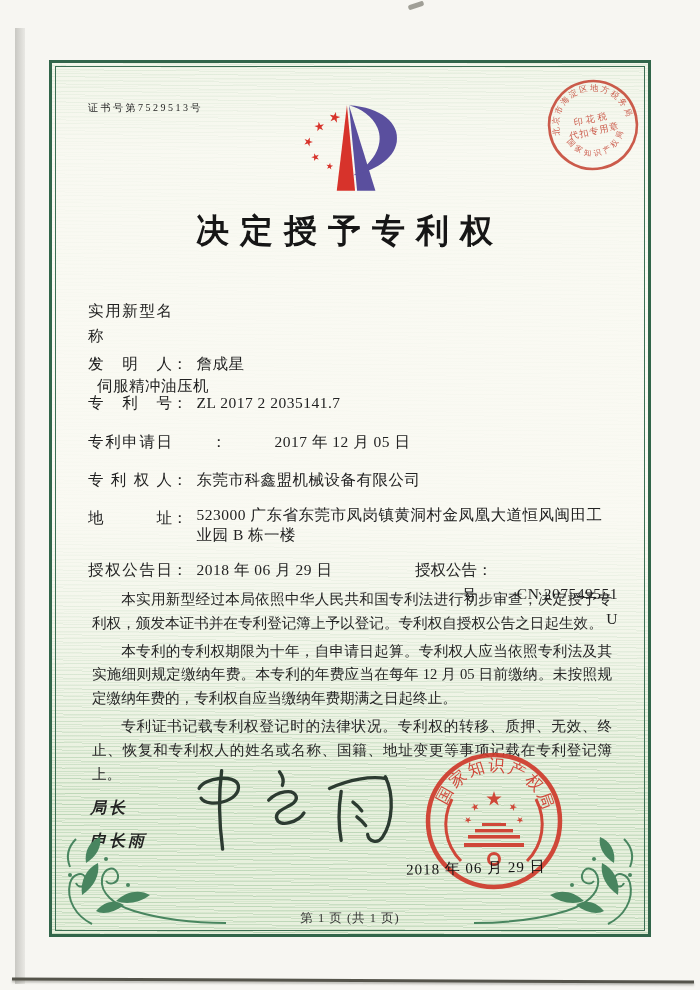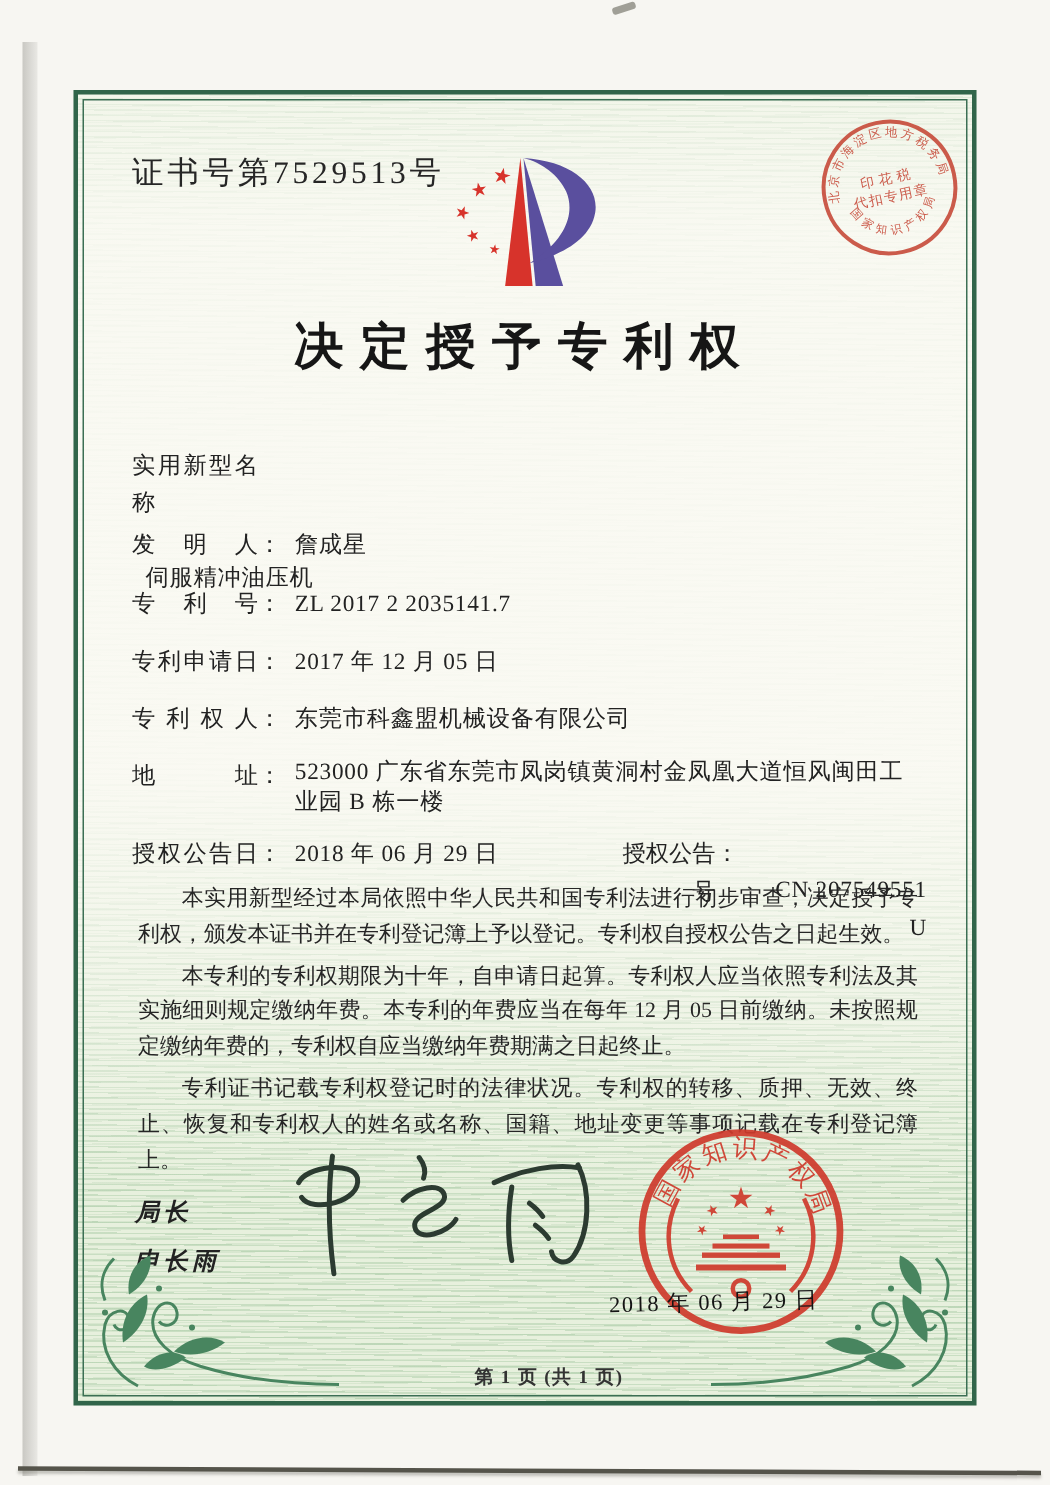--- a/index.html
+++ b/index.html
@@ -31,33 +31,33 @@
       repeating-linear-gradient(0.6deg,
         rgba(122,175,124,.28) 0px, rgba(122,175,124,.28) 1px,
         rgba(240,246,232,0) 1px,  rgba(240,246,232,0) 3.6px),
       repeating-linear-gradient(-0.6deg,
         rgba(122,175,124,.14) 0px, rgba(122,175,124,.14) 1px,
         rgba(240,246,232,0) 1px,  rgba(240,246,232,0) 5.2px),
       #e7f0dd;
   }
   .certificate::before{content:"";position:absolute;inset:3px;border:1px solid #3c6f54;pointer-events:none;}
 
-  .cert-number{position:absolute;left:36px;top:38px;font-size:21px;letter-spacing:2.5px;color:#262626;}
+  .cert-number{position:absolute;left:36px;top:38px;font-size:10px;letter-spacing:2.5px;color:#262626;}
 
   .logo{position:absolute;left:240px;top:36px;width:118px;height:98px;}
 
   .cert-title{position:absolute;left:0;top:146px;width:100%;text-align:center;
     font-size:33px;font-weight:600;letter-spacing:11px;color:#161616;}
 
   .row{position:absolute;left:36px;right:30px;display:flex;align-items:flex-start;
     font-size:15.5px;line-height:25px;color:#222;}
   .row .lbl{display:inline-block;width:84px;text-align:justify;text-align-last:justify;flex:none;}
   .row .colon{flex:none;}
   .row .val{margin-left:9px;letter-spacing:.5px;}
-  .r1{top:235px;flex-direction:column;} .r2{top:288px;} .r3{top:327px;} .r4{top:366px;} .r5{top:404px;}
+  .r1{top:235px;flex-direction:column;} .r2{top:288px;} .r3{top:327px;} .r4{top:366px;gap:39px;} .r5{top:404px;}
   .r6{top:442px;} .r6 .val{width:445px;line-height:20px;}
   .r7{top:494px;}
   .grant-no{position:absolute;left:312px;top:0;display:flex;font-size:15.5px;text-align:right;}
   .grant-no .val{margin-left:9px;letter-spacing:.5px;margin-top:24px;}
 
   .body-text{position:absolute;left:36px;right:32px;top:521px;font-size:14.6px;
     line-height:23.8px;text-align:justify;color:#262626;}
   .body-text p{margin:4px;text-indent:2em;}
 
   .signer{position:absolute;left:38px;top:735px;font-family:"Liberation Sans","DejaVu Sans",sans-serif;
@@ -68,22 +68,22 @@
   .seal{position:absolute;left:352px;top:668px;width:180px;height:180px;opacity:.92;}
   .seal-date{position:absolute;left:354px;top:796px;font-size:15px;letter-spacing:1px;
     color:#141414;transform:rotate(-1.5deg);z-index:6;white-space:nowrap;}
 
   .tax-stamp{position:absolute;left:492px;top:13px;width:98px;height:98px;opacity:.85;}
 
   .flourish{position:absolute;bottom:5px;width:172px;height:106px;}
   .flourish.left{left:4px;}
   .flourish.right{right:4px;transform:scaleX(-1);}
 
-  .footer{position:absolute;left:16px;bottom:7px;width:100%;text-align:center;
-    font-size:12.5px;letter-spacing:1px;color:#333;font-weight:bold;}
+  .footer{position:absolute;left:0;bottom:7px;width:100%;text-align:center;
+    font-size:12.5px;letter-spacing:1px;color:#333;}
 
   svg text{font-family:"Liberation Serif","DejaVu Serif",serif;}
 </style>
 </head>
 <body>
 
 <div class="scan-left-strip"></div>
 <div class="scan-bottom-line"></div>
 <div class="scan-top-mark"></div>
 

